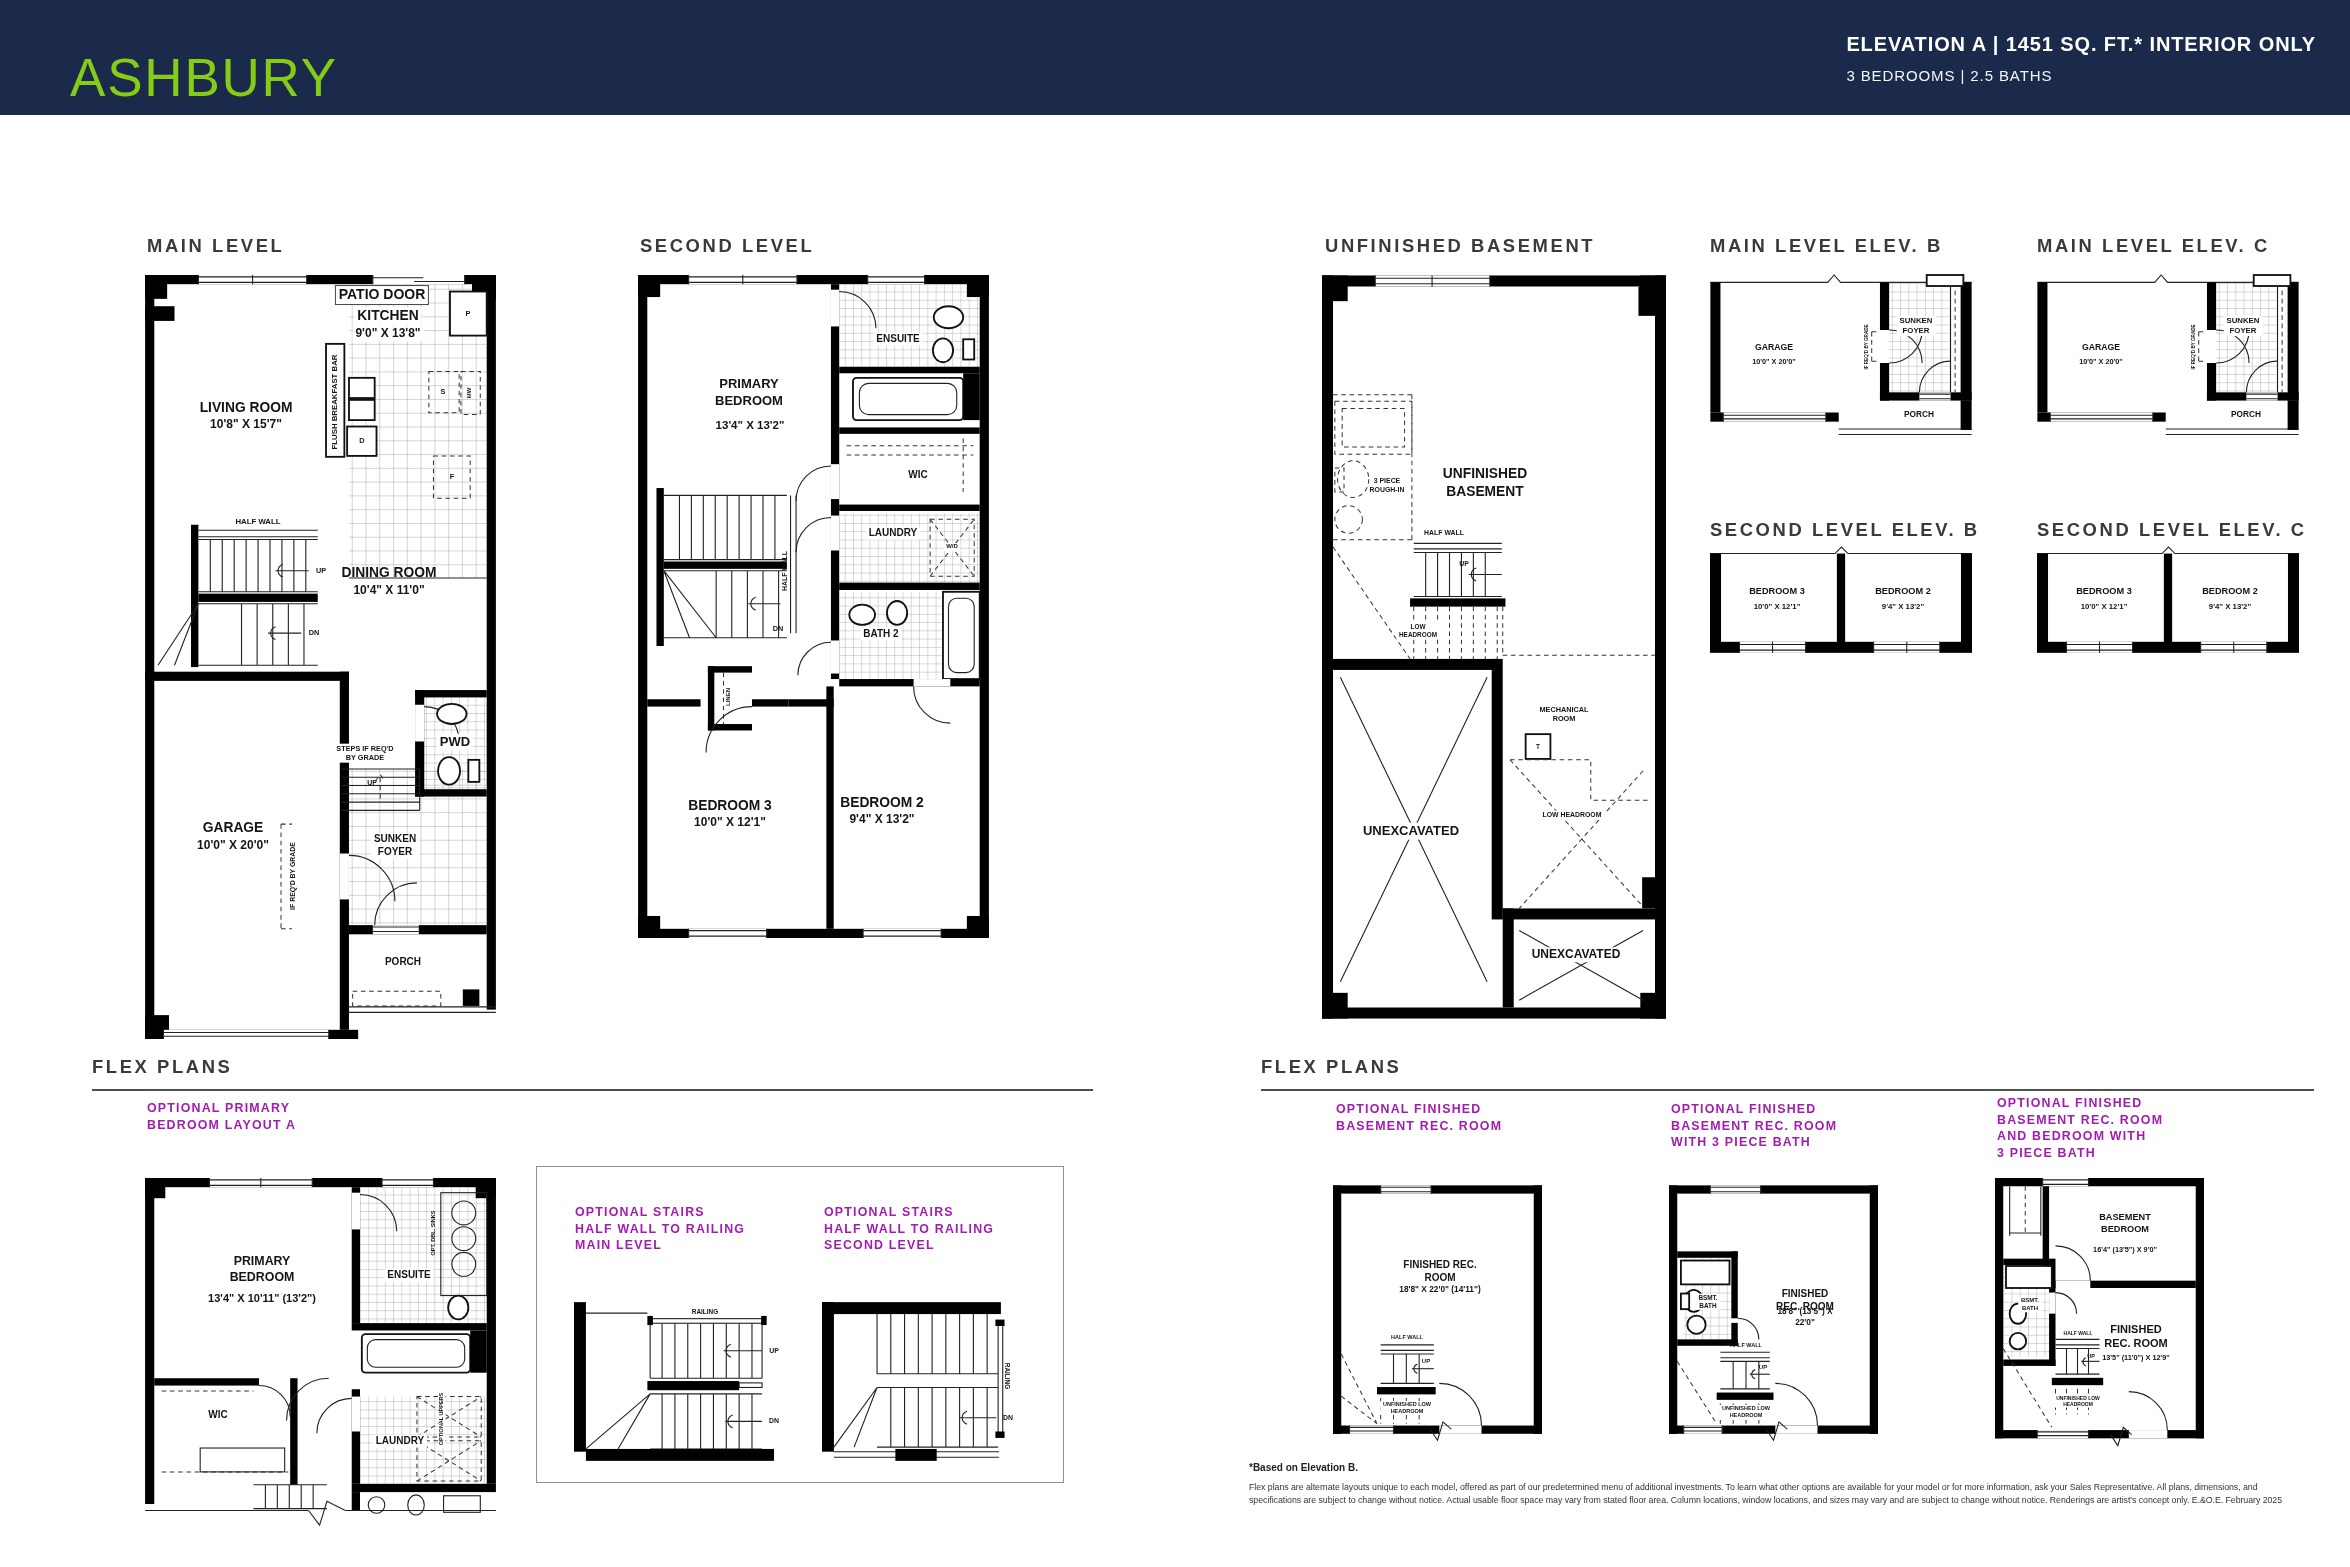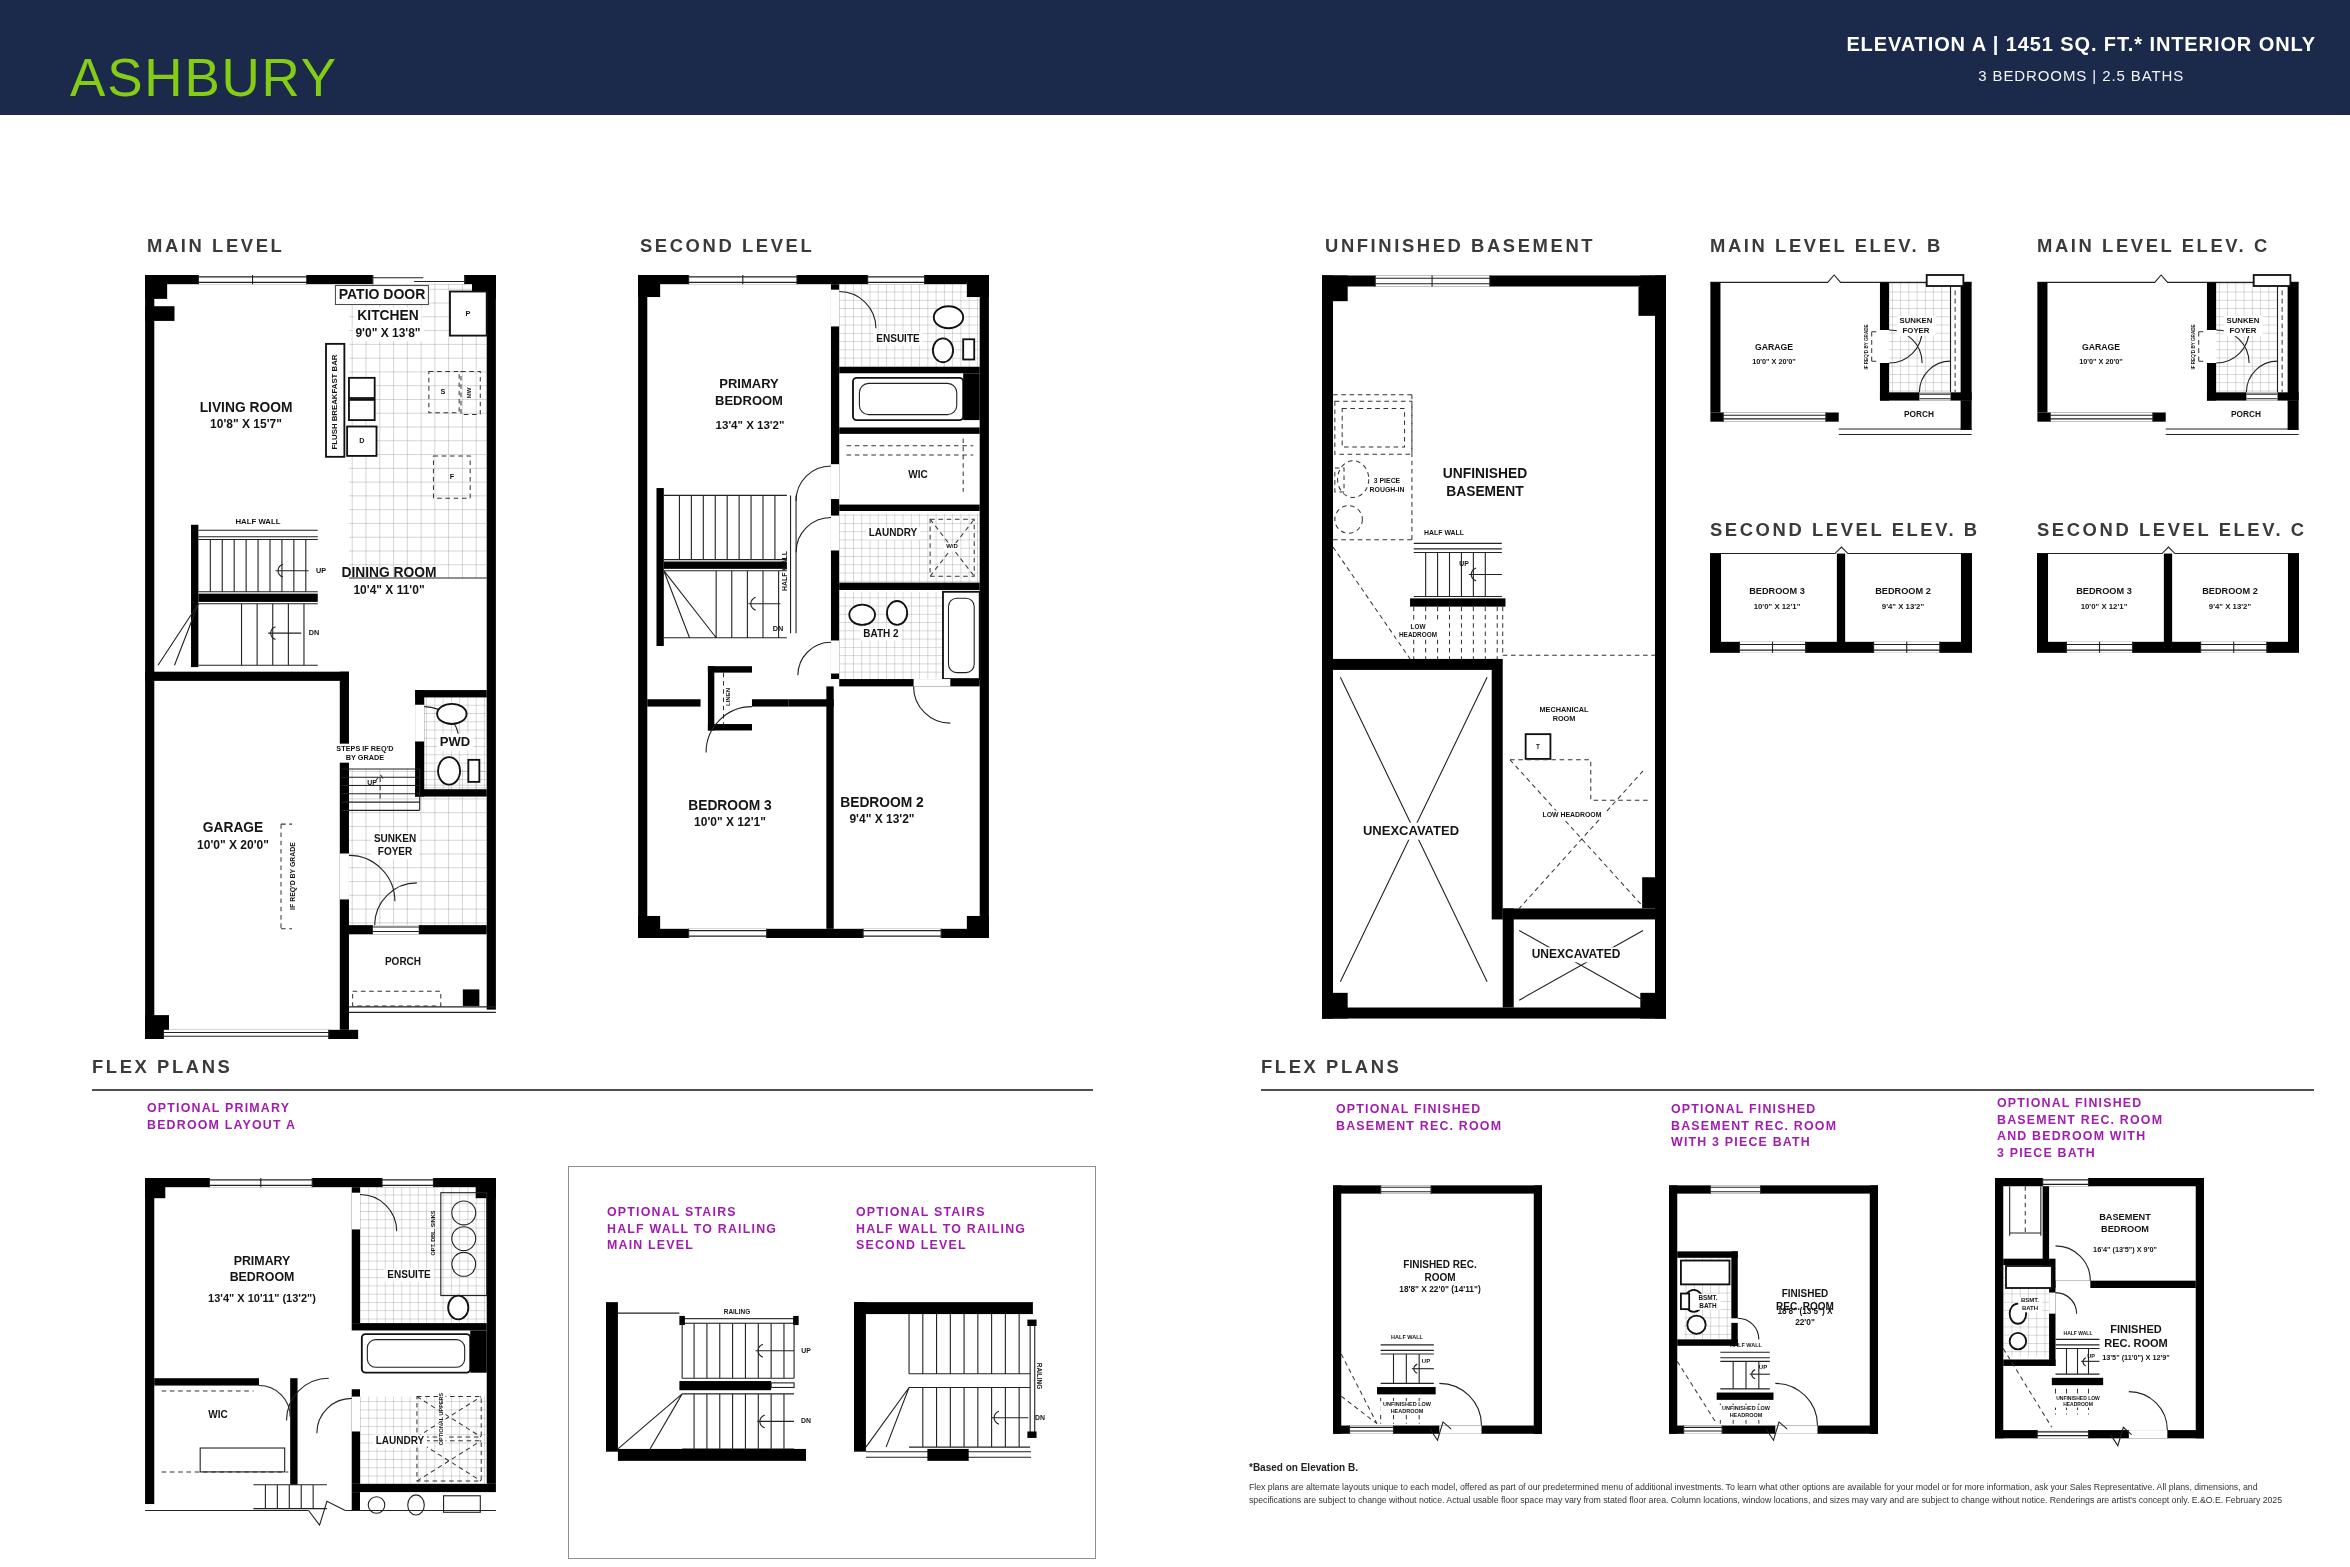--- a/index.html
+++ b/index.html
@@ -1,21 +1,21 @@
 <!DOCTYPE html>
 <html style="font-size:14.7px"><head>
 <meta charset="utf-8">
 <style>
   *{box-sizing:border-box}
   html,body{margin:0;padding:0;background:#fff}
   body{font-family:"Liberation Sans",sans-serif}
   #page{position:relative;width:2351px;height:1568px;background:#fff;overflow:hidden;color:#1c1c1c}
   .header{position:absolute;left:0;top:0;width:2351px;height:115px;background:#1b2a4a}
   .brand{position:absolute;left:70px;top:51px;font-size:53px;font-weight:300;letter-spacing:1.8px;color:#84cc16;line-height:1;white-space:nowrap}
-  .hdr-right{position:absolute;right:35px;top:33px;text-align:center;color:#fff}
+  .hdr-right{position:absolute;right:35px;top:33px;text-align:left;color:#fff}
   .hdr-elev{font-size:20px;font-weight:700;letter-spacing:0.9px;white-space:nowrap}
   .hdr-bed{font-size:15px;font-weight:400;letter-spacing:0.9px;margin-top:11px;color:rgba(255,255,255,.95);white-space:nowrap}
   .sec{position:absolute;font-size:18.4px;font-weight:700;letter-spacing:2.6px;color:#3a3a3a;white-space:nowrap}
   .rule{position:absolute;height:1.8px;background:#4f4f4f}
   .plan{position:absolute}
   .plan svg{display:block;overflow:visible}
   .w{fill:#000}
   .t{fill:none;stroke:#222;stroke-width:1.2}
   .t2{stroke:#111;stroke-width:2;fill:#fff}
   .d{fill:none;stroke:#333;stroke-width:1.1;stroke-dasharray:5 4}
@@ -443,21 +443,21 @@
     <div class="lbl" style="left:117px;top:92px;font-size:12.4px">PRIMARY
 BEDROOM</div>
     <div class="lbl" style="left:117px;top:120px;font-size:11px">13'4" X 10'11" (13'2")</div>
     <div class="lbl bgw" style="left:264px;top:97px;font-size:10px">ENSUITE</div>
     <div class="lbl vert" style="left:289px;top:55px;font-size:5.5px">OPT. DBL. SINKS</div>
     <div class="lbl" style="left:73px;top:237px;font-size:10px">WIC</div>
     <div class="lbl bgw" style="left:255px;top:263px;font-size:10px">LAUNDRY</div>
     <div class="lbl vert bgw" style="left:297px;top:241px;font-size:5.5px">OPTIONAL UPPERS</div>
   </div>
 
-  <div class="panel" style="left:568px;top:1166px;width:528px;height:393px">
+  <div class="panel" style="left:536px;top:1166px;width:528px;height:317px">
     <div class="opthead" style="left:38px;top:37px">OPTIONAL STAIRS
 HALF WALL TO RAILING
 MAIN LEVEL</div>
     <div class="opthead" style="left:287px;top:37px">OPTIONAL STAIRS
 HALF WALL TO RAILING
 SECOND LEVEL</div>
     <div class="plan" style="left:37px;top:124px;width:211px;height:170px">
       <svg viewBox="0 0 230 185" width="211" height="170">
         <rect class="w" x="0" y="12" width="13" height="163"></rect>
         <path class="t" d="M13 24h67"></path>

